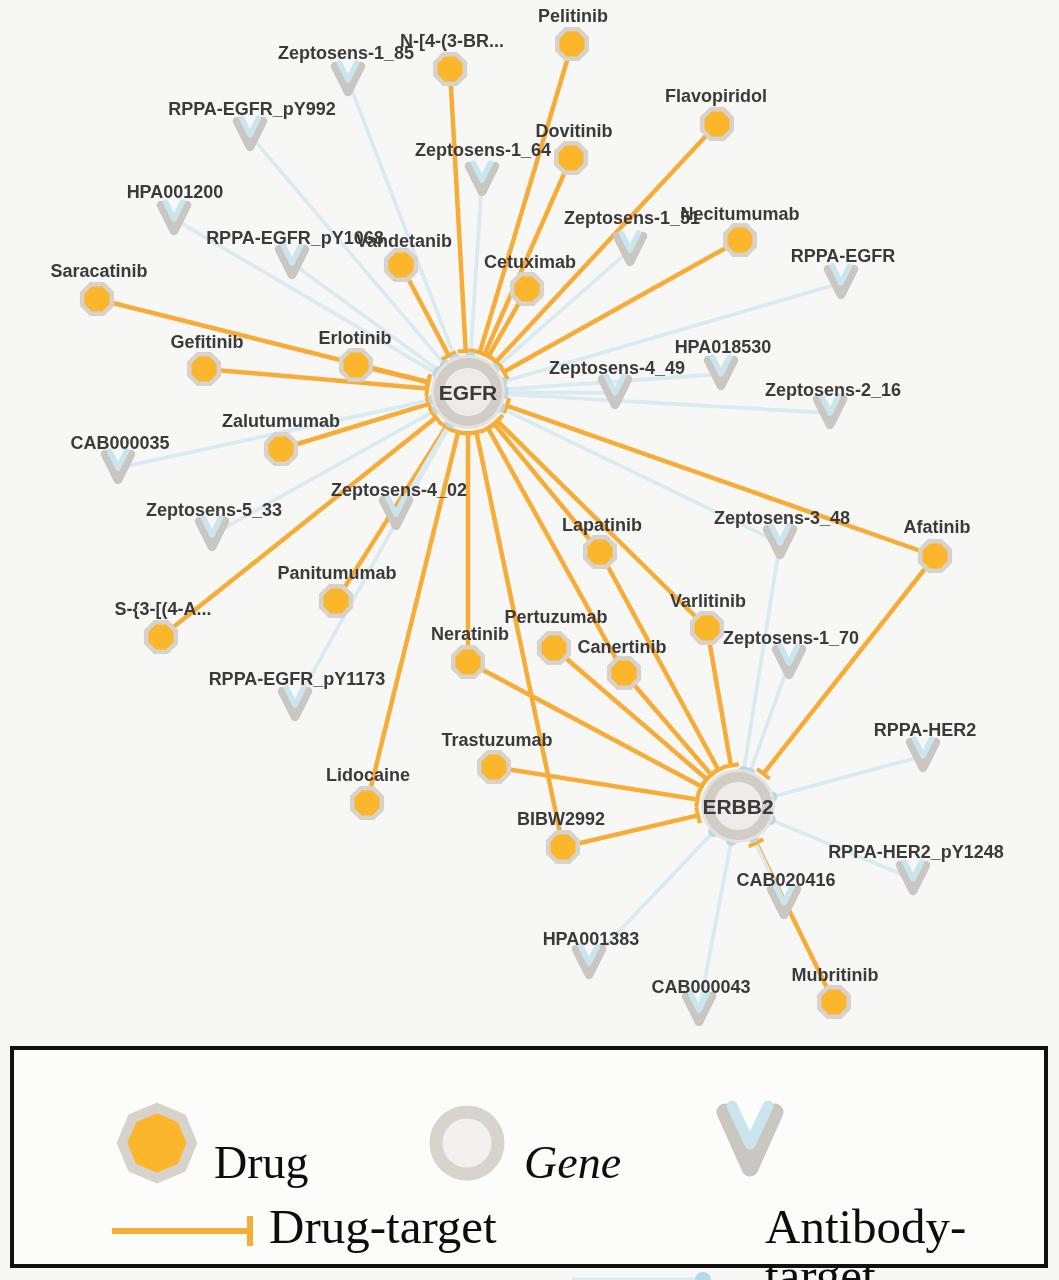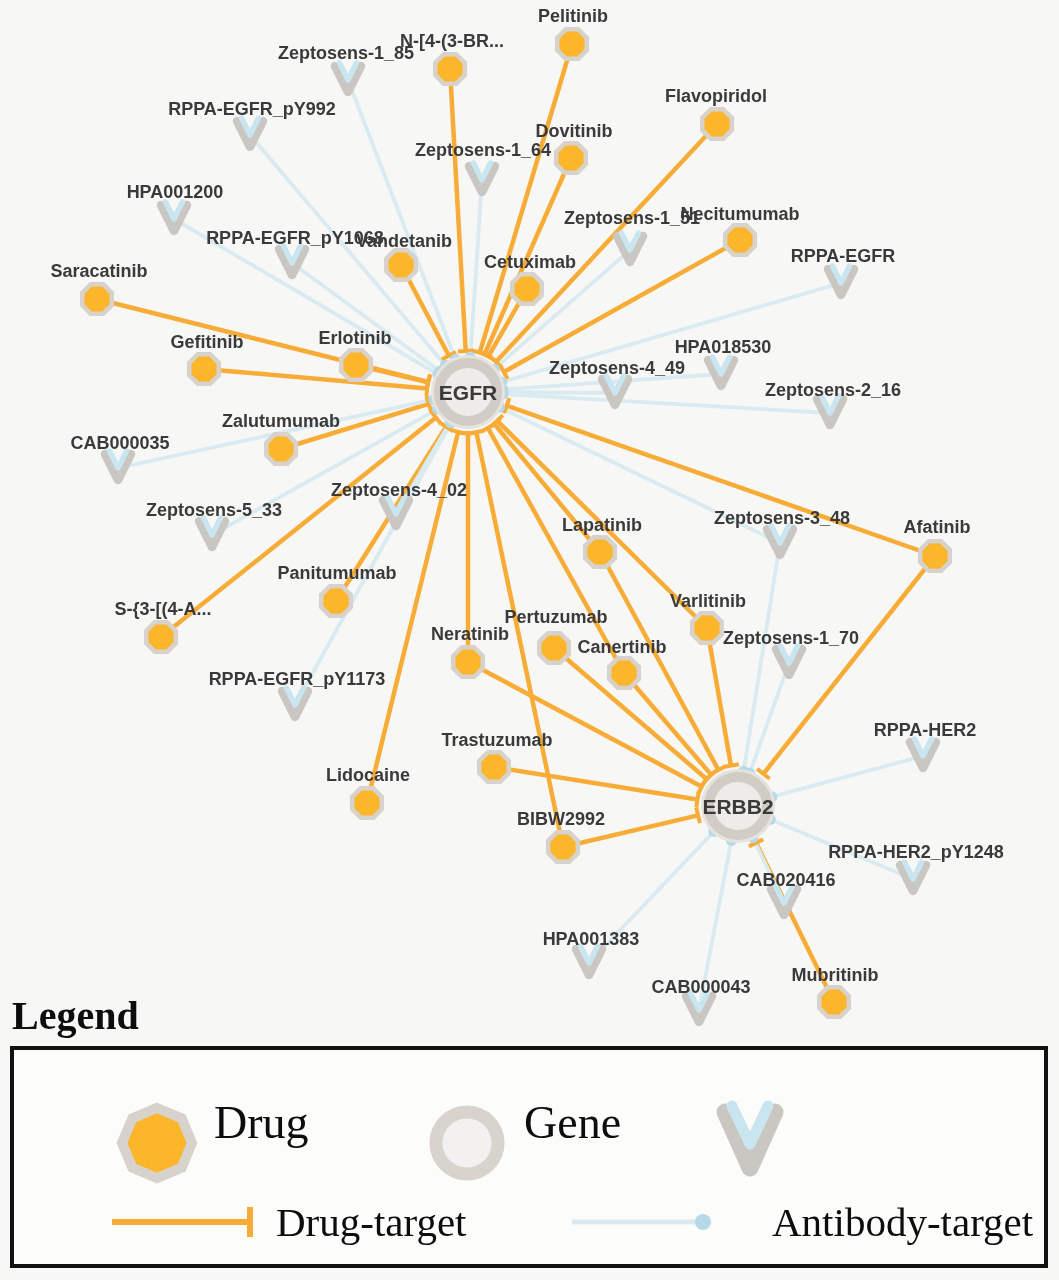--- a/index.html
+++ b/index.html
@@ -21,28 +21,28 @@
     font-family:"Liberation Serif",serif;
     font-weight:bold;font-size:40px;color:#0d0d0d;
     z-index:5;
   }
   .legend-box{
     position:absolute;left:10px;top:1046px;
     width:1030px;height:214px;
     background:#fcfcfb;border:4px solid #111;
     z-index:4;
   }
-  .legend-item{position:absolute;display:flex;align-items:flex-start;}
+  .legend-item{position:absolute;display:flex;align-items:flex-end;}
   .legend-item .glyph{flex:0 0 auto;}
   .legend-label{
     font-family:"Liberation Serif",serif;
     font-size:46px;color:#0d0d0d;line-height:1;
     margin-left:14px;
   }
-  .legend-label.small{font-size:41px;margin-left:10px;}
+  .legend-label.small{font-size:49px;margin-left:3px;}
 </style>
 </head>
 <body>
 
 <div class="stage">
 
   <svg id="network" width="1059" height="1280" viewBox="0 0 1059 1280">
       <g>
         <line x1="572" y1="44" x2="479.73983180021725" y2="352.7167166685038" stroke="#f8ac38" stroke-width="4.5"></line>
         <line x1="450" y1="69" x2="465.7187098746779" y2="351.06351608449853" stroke="#f8ac38" stroke-width="4.5"></line>
@@ -355,32 +355,31 @@
         <text x="782" y="518" text-anchor="middle" dominant-baseline="central" font-size="18" class="node-label">Zeptosens-3_48</text>
         <text x="791" y="638" text-anchor="middle" dominant-baseline="central" font-size="18" class="node-label">Zeptosens-1_70</text>
         <text x="925" y="730" text-anchor="middle" dominant-baseline="central" font-size="18" class="node-label">RPPA-HER2</text>
         <text x="916" y="852" text-anchor="middle" dominant-baseline="central" font-size="18" class="node-label">RPPA-HER2_pY1248</text>
         <text x="786" y="880" text-anchor="middle" dominant-baseline="central" font-size="18" class="node-label">CAB020416</text>
         <text x="591" y="939" text-anchor="middle" dominant-baseline="central" font-size="18" class="node-label">HPA001383</text>
         <text x="701" y="987" text-anchor="middle" dominant-baseline="central" font-size="18" class="node-label">CAB000043</text>
       </g>
     </svg>
 
-  <div class="legend-heading">Legend</div>
 
   <div class="legend-box">
 
     <div class="legend-item" style="left:100px;top:50px;">
       <svg class="glyph" width="86" height="86" viewBox="0 0 86 86">
         <polygon points="43,8 67.7,18.3 78,43 67.7,67.7 43,78 18.3,67.7 8,43 18.3,18.3" fill="#fbb62c" stroke="#d7d2cc" stroke-width="10"></polygon>
       </svg>
       <span class="legend-label">Drug</span>
     </div>
 
-    <div class="legend-item" style="left:410px;top:50px;">
+    <div class="legend-item" style="left:410px;top:50px;font-style:italic;">
       <svg class="glyph" width="86" height="86" viewBox="0 0 86 86">
         <circle cx="43" cy="43" r="31" fill="#f3f1f0" stroke="#d8d3cd" stroke-width="13"></circle>
       </svg>
       <span class="legend-label">Gene</span>
     </div>
 
     <div class="legend-item" style="left:700px;top:44px;">
       <svg class="glyph" width="72" height="92" viewBox="0 0 72 92">
         <polyline points="11,18 36,74 61,18" fill="none" stroke="#cac6c1" stroke-width="17" stroke-linecap="round" stroke-linejoin="round"></polyline>
         <polyline points="18,12 36,50 54,12" fill="none" stroke="#c9e5ef" stroke-width="11" stroke-linecap="round" stroke-linejoin="round"></polyline>

